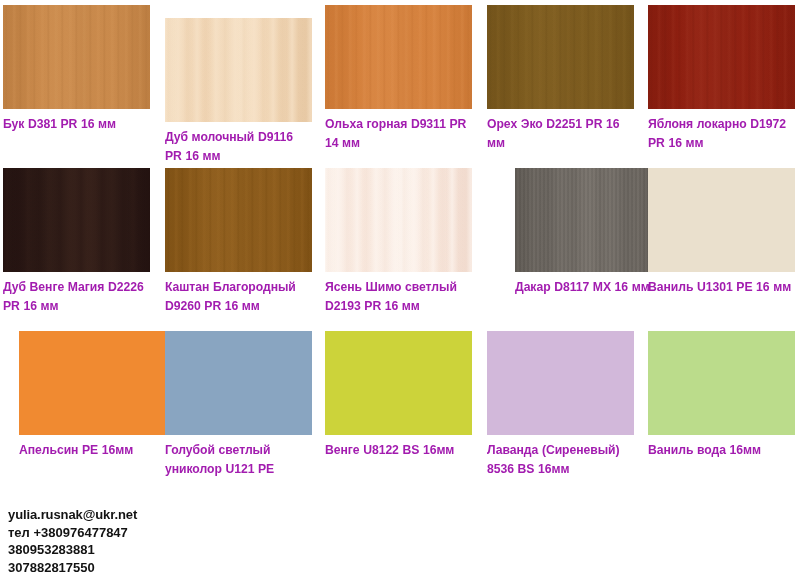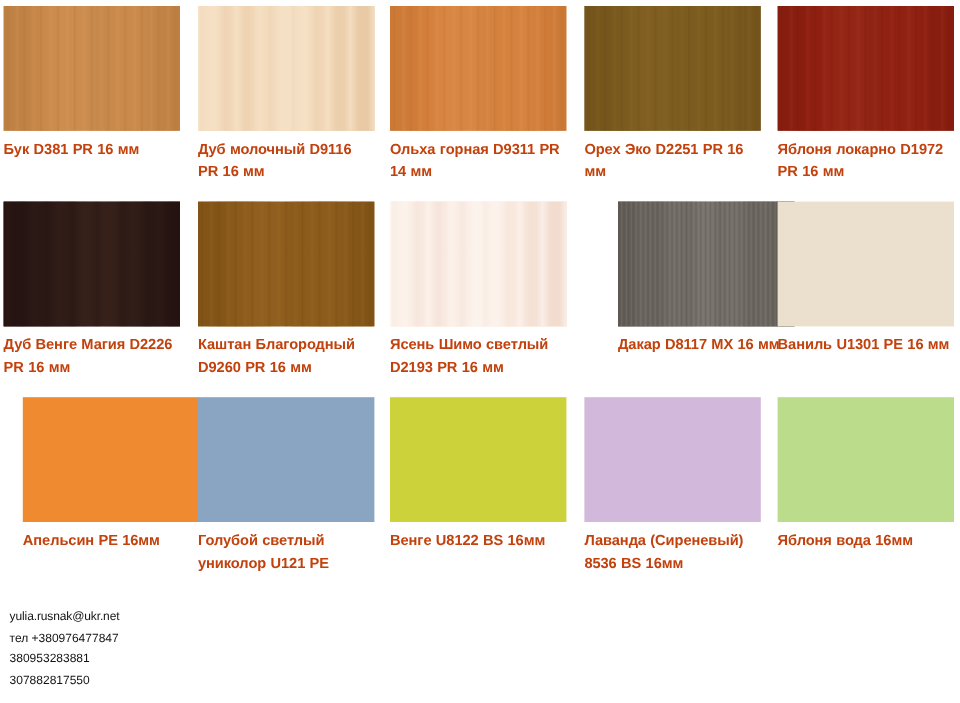--- a/index.html
+++ b/index.html
@@ -37,52 +37,52 @@
     height: 104px;
     position: relative;
     overflow: hidden;
     background-repeat: no-repeat;
   }
 
   .caption {
     font-size: 12.2px;
     line-height: 19px;
     font-weight: 600;
-    color: #c2410c;
+    color: #a21caf;
     margin-top: 6px;
     letter-spacing: -0.05px;
     word-spacing: 0.3px;
   }
 
   
   #contact {
     position: absolute;
     left: 8px;
     top: 506px;
     width: 320px;
   }
   #contact .line {
-    font-size: 10px;
-    font-weight: normal;
+    font-size: 13px;
+    font-weight: bold;
     line-height: 17.5px;
     color: #131313;
     white-space: nowrap;
   }
   #contact .line.email { letter-spacing: -0.1px; }
 </style>
 </head>
 <body>
 
 <div id="catalog">
     <div class="swatch-row" style="position: absolute; left: 0px; top: 5px; height: 160px;">
       <div class="swatch-cell" style="left: 3px; top: 0px;">
         <div class="swatch" style="background-color:#c8884a;background-image:repeating-linear-gradient(90deg,#b0743a00 0px,#b0743a00 2px,#b0743a55 3px,#b0743a00 5px,#b0743a00 9px,#d79a5c44 11px,#b0743a00 14px),repeating-linear-gradient(90deg,#b0743a00 0px,#b0743a2e 17px,#b0743a00 31px,#d79a5c2a 48px,#b0743a00 63px),linear-gradient(90deg,#b0743a66 0%,#c8884a 22%,#d79a5c55 48%,#c8884a 70%,#b0743a55 100%)"></div>
         <div class="caption">Бук D381 PR 16 мм</div>
       </div>
-      <div class="swatch-cell" style="left: 165px; top: 0px;">
+      <div class="swatch-cell" style="left: 165px; top: 13px;">
         <div class="swatch" style="background-color:#f0d5b4;background-image:repeating-linear-gradient(90deg,#e6c7a200 0px,#e6c7a23a 3px,#e6c7a200 8px,#f7e3c9aa 13px,#e6c7a200 19px),repeating-linear-gradient(90deg,#e6c7a200 0px,#e6c7a222 24px,#e6c7a200 44px),linear-gradient(90deg,#f7e3c9 0%,#f0d5b4 26%,#f7e3c9 52%,#f0d5b4 74%,#e6c7a2 100%)"></div>
         <div class="caption">Дуб молочный D9116 PR 16 мм</div>
       </div>
       <div class="swatch-cell" style="left: 325px; top: 0px;">
         <div class="swatch" style="background-color:#d4803c;background-image:repeating-linear-gradient(90deg,#c06f2e00 0px,#c06f2e00 2px,#c06f2e55 3px,#c06f2e00 5px,#c06f2e00 9px,#e3965544 11px,#c06f2e00 14px),repeating-linear-gradient(90deg,#c06f2e00 0px,#c06f2e2e 17px,#c06f2e00 31px,#e396552a 48px,#c06f2e00 63px),linear-gradient(90deg,#c06f2e66 0%,#d4803c 22%,#e3965555 48%,#d4803c 70%,#c06f2e55 100%)"></div>
         <div class="caption">Ольха горная D9311 PR 14 мм</div>
       </div>
       <div class="swatch-cell" style="left: 487px; top: 0px;">
         <div class="swatch" style="background-color:#7b5a1e;background-image:repeating-linear-gradient(90deg,#6a4c1700 0px,#6a4c1700 2px,#6a4c1755 3px,#6a4c1700 5px,#6a4c1700 9px,#8d6a2a44 11px,#6a4c1700 14px),repeating-linear-gradient(90deg,#6a4c1700 0px,#6a4c172e 17px,#6a4c1700 31px,#8d6a2a2a 48px,#6a4c1700 63px),linear-gradient(90deg,#6a4c1766 0%,#7b5a1e 22%,#8d6a2a55 48%,#7b5a1e 70%,#6a4c1755 100%)"></div>
         <div class="caption">Орех Эко D2251 PR 16 мм</div>
@@ -126,21 +126,21 @@
       <div class="swatch-cell" style="left: 325px; top: 0px;">
         <div class="swatch" style="background-color:#ccd33a;"></div>
         <div class="caption">Венге U8122 BS 16мм</div>
       </div>
       <div class="swatch-cell" style="left: 487px; top: 0px;">
         <div class="swatch" style="background-color:#d2b8da;"></div>
         <div class="caption">Лаванда (Сиреневый) 8536  BS 16мм</div>
       </div>
       <div class="swatch-cell" style="left: 648px; top: 0px;">
         <div class="swatch" style="background-color:#bbdc8b;"></div>
-        <div class="caption">Яблоня вода 16мм</div>
+        <div class="caption">Ваниль вода 16мм</div>
       </div>
     </div>
   </div>
 
 <div id="contact">
   <div class="line email">yulia.rusnak@ukr.net</div>
   <div class="line">тел +380976477847</div>
   <div class="line">380953283881</div>
   <div class="line">307882817550</div>
 </div>

